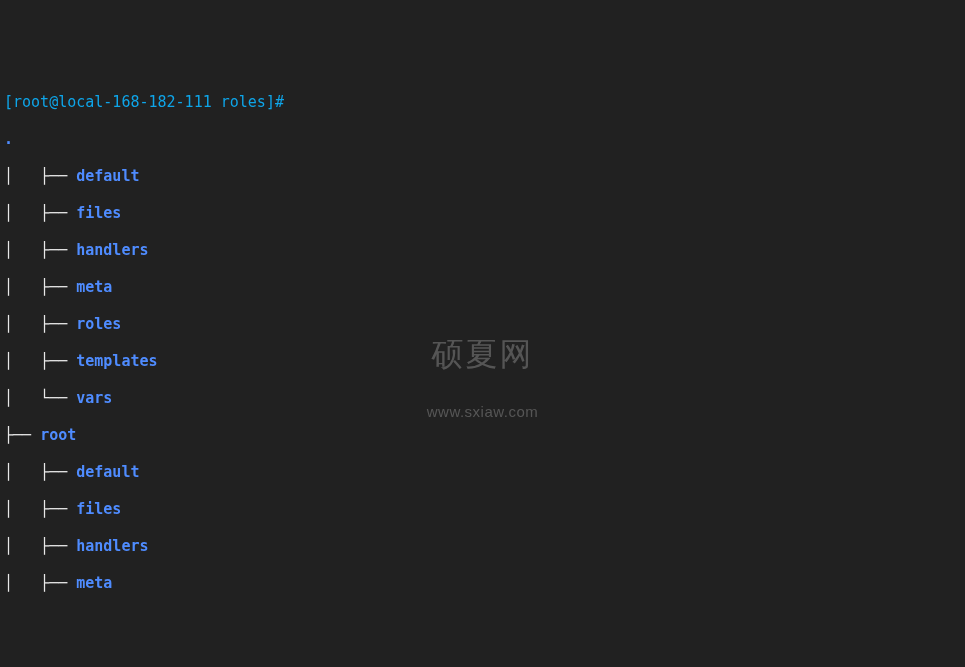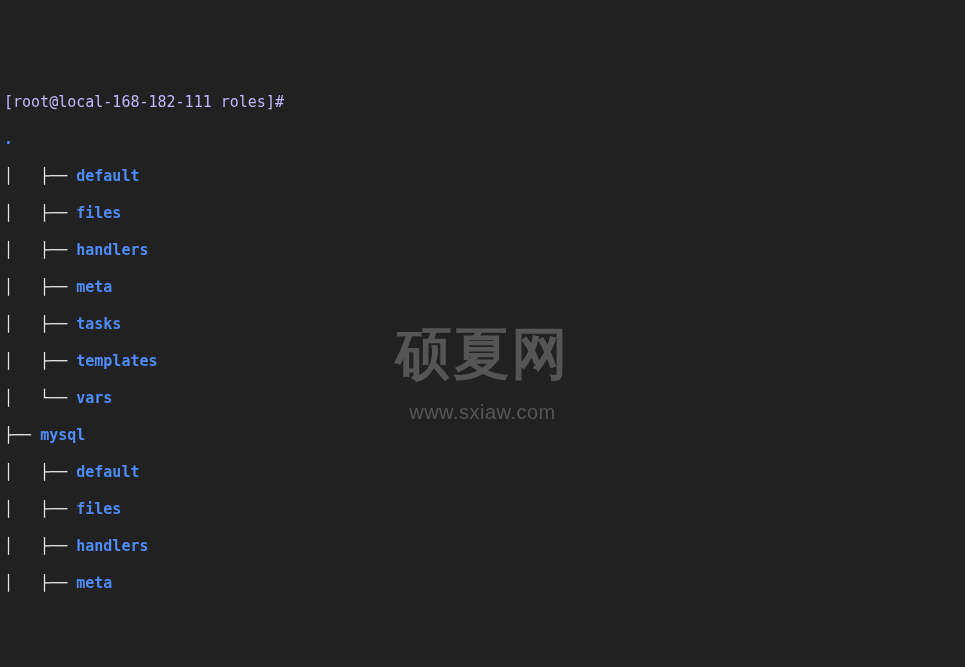--- a/index.html
+++ b/index.html
@@ -11,66 +11,66 @@
     line-height: 18.5px;
     width: 965px;
     height: 667px;
     overflow: hidden;
     position: relative;
     white-space: pre;
   }
   .term {
     padding: 0 4px;
   }
-  .prompt-line span { color: #c4b5fd; }
+  .prompt-line span { color: #0ea5e9; }
   .cmd { color: #e8e8e8; }
   .dir { color: #4f8cff; font-weight: bold; }
   .tree-graph { color: #e8e8e8; }
   .watermark {
     position: absolute;
     top: 308px;
     left: 50%;
     transform: translateX(-50%);
     text-align: center;
     pointer-events: none;
     user-select: none;
   }
   .watermark .main {
     font-family: 'Microsoft YaHei', 'SimHei', Arial, sans-serif;
-    font-size: 56px;
-    font-weight: 700;
+    font-size: 32px;
+    font-weight: 400;
     color: rgba(130,130,130,0.55);
     letter-spacing: 2px;
     white-space: nowrap;
   }
   .watermark .sub {
     font-family: Arial, sans-serif;
-    font-size: 20px;
+    font-size: 15px;
     color: rgba(130,130,130,0.55);
     margin-top: 2px;
     letter-spacing: 0.5px;
     white-space: nowrap;
   }
 </style>
 </head>
 <body>
 
 
 
 <div class="term">
 <div class="prompt-line"><span>[root@local-168-182-111 roles]#</span></div>
 <div><span class="dir">.</span></div>
 <div><span class="tree-graph">│   ├── </span><span class="dir">default</span></div>
 <div><span class="tree-graph">│   ├── </span><span class="dir">files</span></div>
 <div><span class="tree-graph">│   ├── </span><span class="dir">handlers</span></div>
 <div><span class="tree-graph">│   ├── </span><span class="dir">meta</span></div>
-<div><span class="tree-graph">│   ├── </span><span class="dir">tasks</span></div>
+<div><span class="tree-graph">│   ├── </span><span class="dir">roles</span></div>
 <div><span class="tree-graph">│   ├── </span><span class="dir">templates</span></div>
 <div><span class="tree-graph">│   └── </span><span class="dir">vars</span></div>
-<div><span class="tree-graph">├── </span><span class="dir">mysql</span></div>
+<div><span class="tree-graph">├── </span><span class="dir">root</span></div>
 <div><span class="tree-graph">│   ├── </span><span class="dir">default</span></div>
 <div><span class="tree-graph">│   ├── </span><span class="dir">files</span></div>
 <div><span class="tree-graph">│   ├── </span><span class="dir">handlers</span></div>
 <div><span class="tree-graph">│   ├── </span><span class="dir">meta</span></div>
 
 
 
 
 
 

